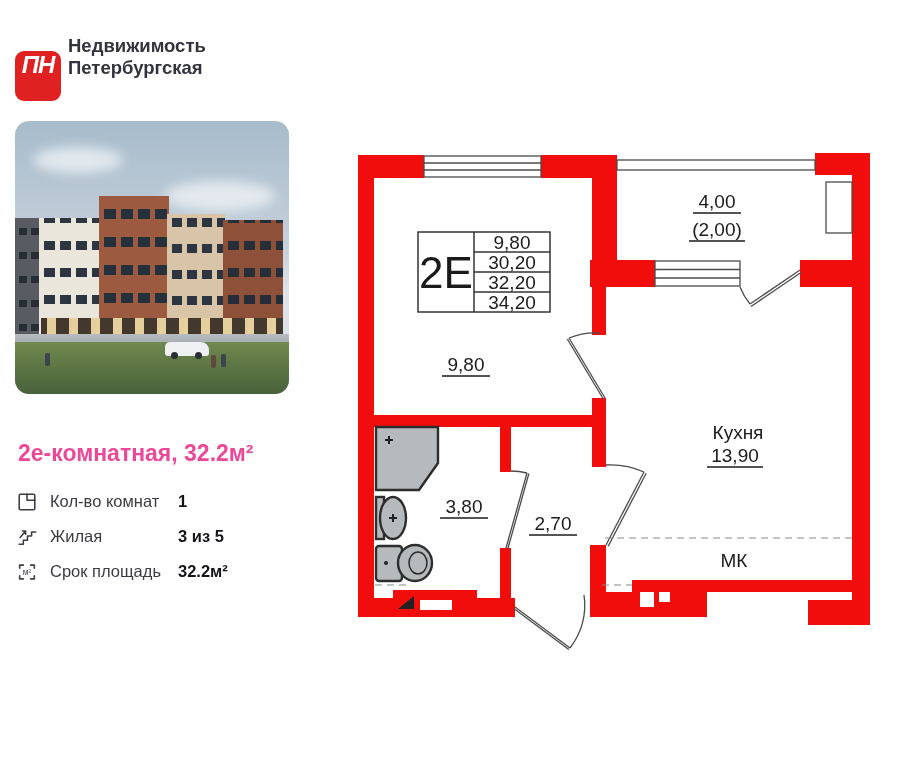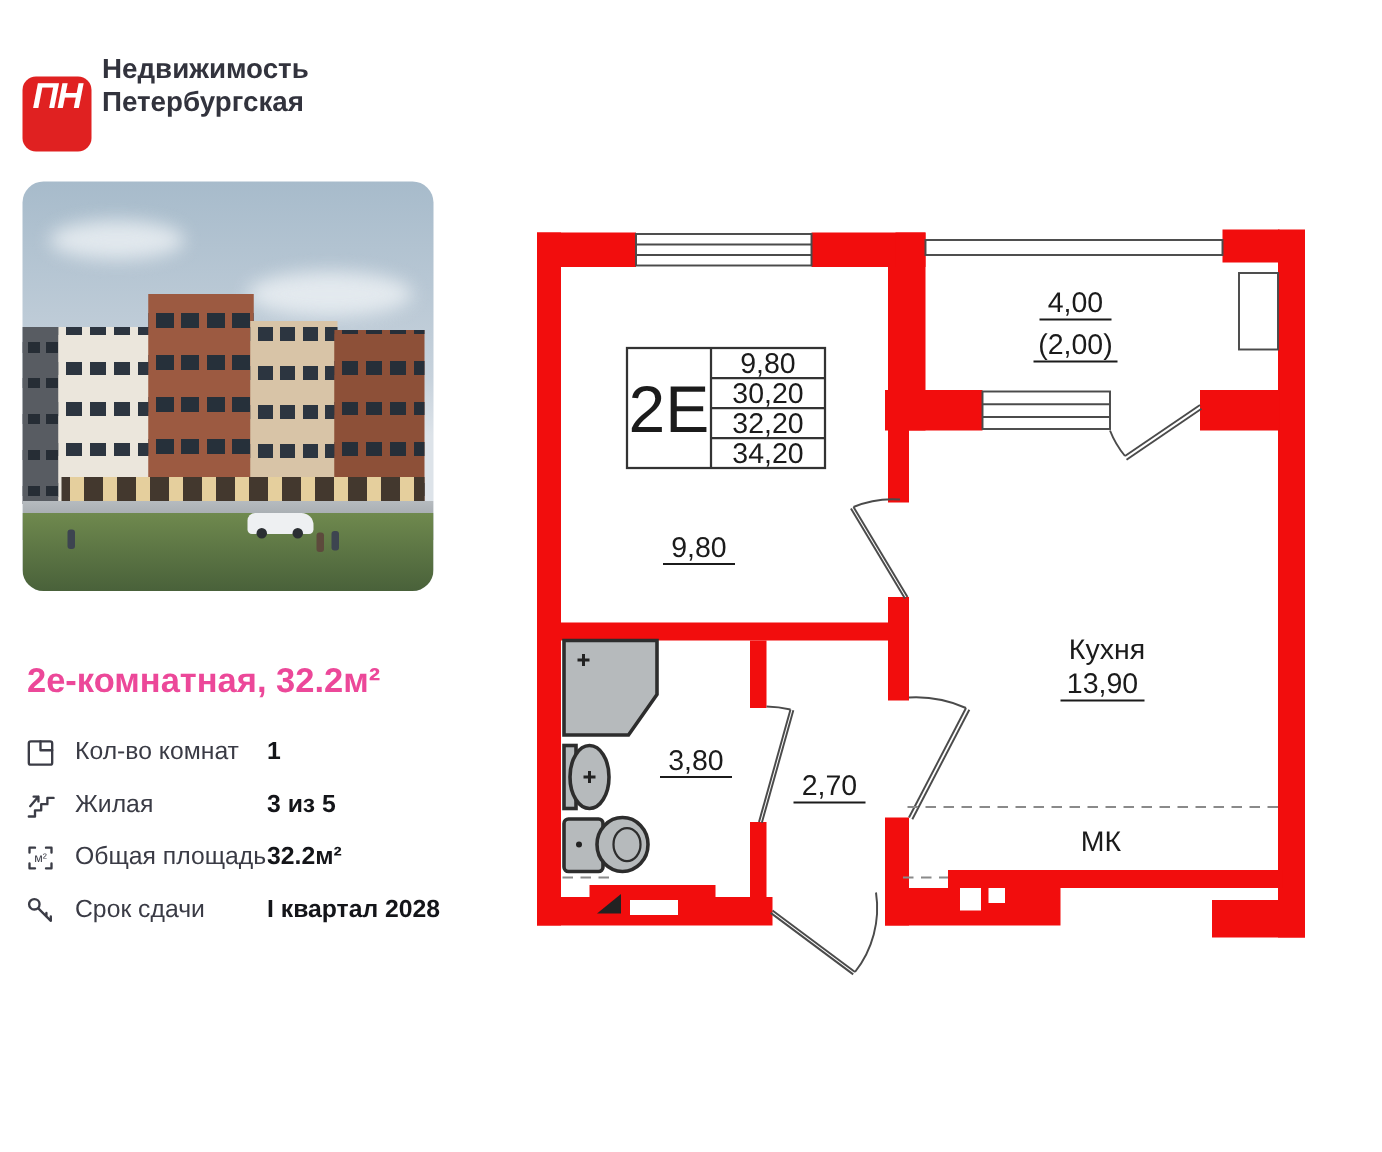--- a/index.html
+++ b/index.html
@@ -130,32 +130,22 @@
       <span class="dlabel">Жилая</span>
       <span class="dvalue">3 из 5</span>
     </div>
     <div class="drow">
       <span class="dicon">
         <svg width="22" height="22" viewBox="0 0 24 24">
             <path d="M4 8 V4.5 H8 M16 4.5 H20 V8 M20 16 V19.5 H16 M8 19.5 H4 V16"></path>
             <text x="12" y="15" text-anchor="middle" font-size="9" stroke="none" fill="#3b3c46">м²</text>
           </svg>
       </span>
-      <span class="dlabel">Общая площадь</span>
+      <span class="dlabel">Срок площадь</span>
       <span class="dvalue">32.2м²</span>
-    </div>
-    <div class="drow">
-      <span class="dicon">
-        <svg width="22" height="22" viewBox="0 0 24 24">
-            <circle cx="7.5" cy="7.5" r="3.8"></circle>
-            <path d="M10.4 10.4 L19.5 19.5 M19.5 19.5 V16.3 M16.3 16.3 V13.8"></path>
-          </svg>
-      </span>
-      <span class="dlabel">Срок сдачи</span>
-      <span class="dvalue">I квартал 2028</span>
     </div>
   </div>
 
   <svg class="plan" width="565" height="560" viewBox="0 0 565 560">
 
     <g>
       <rect class="wall" x="2" y="15" width="16" height="462"></rect>
       <rect class="wall" x="2" y="15" width="66" height="23"></rect>
       <rect class="wall" x="185" y="15" width="76" height="23"></rect>
       <rect class="wall" x="241" y="15" width="20" height="132"></rect>

